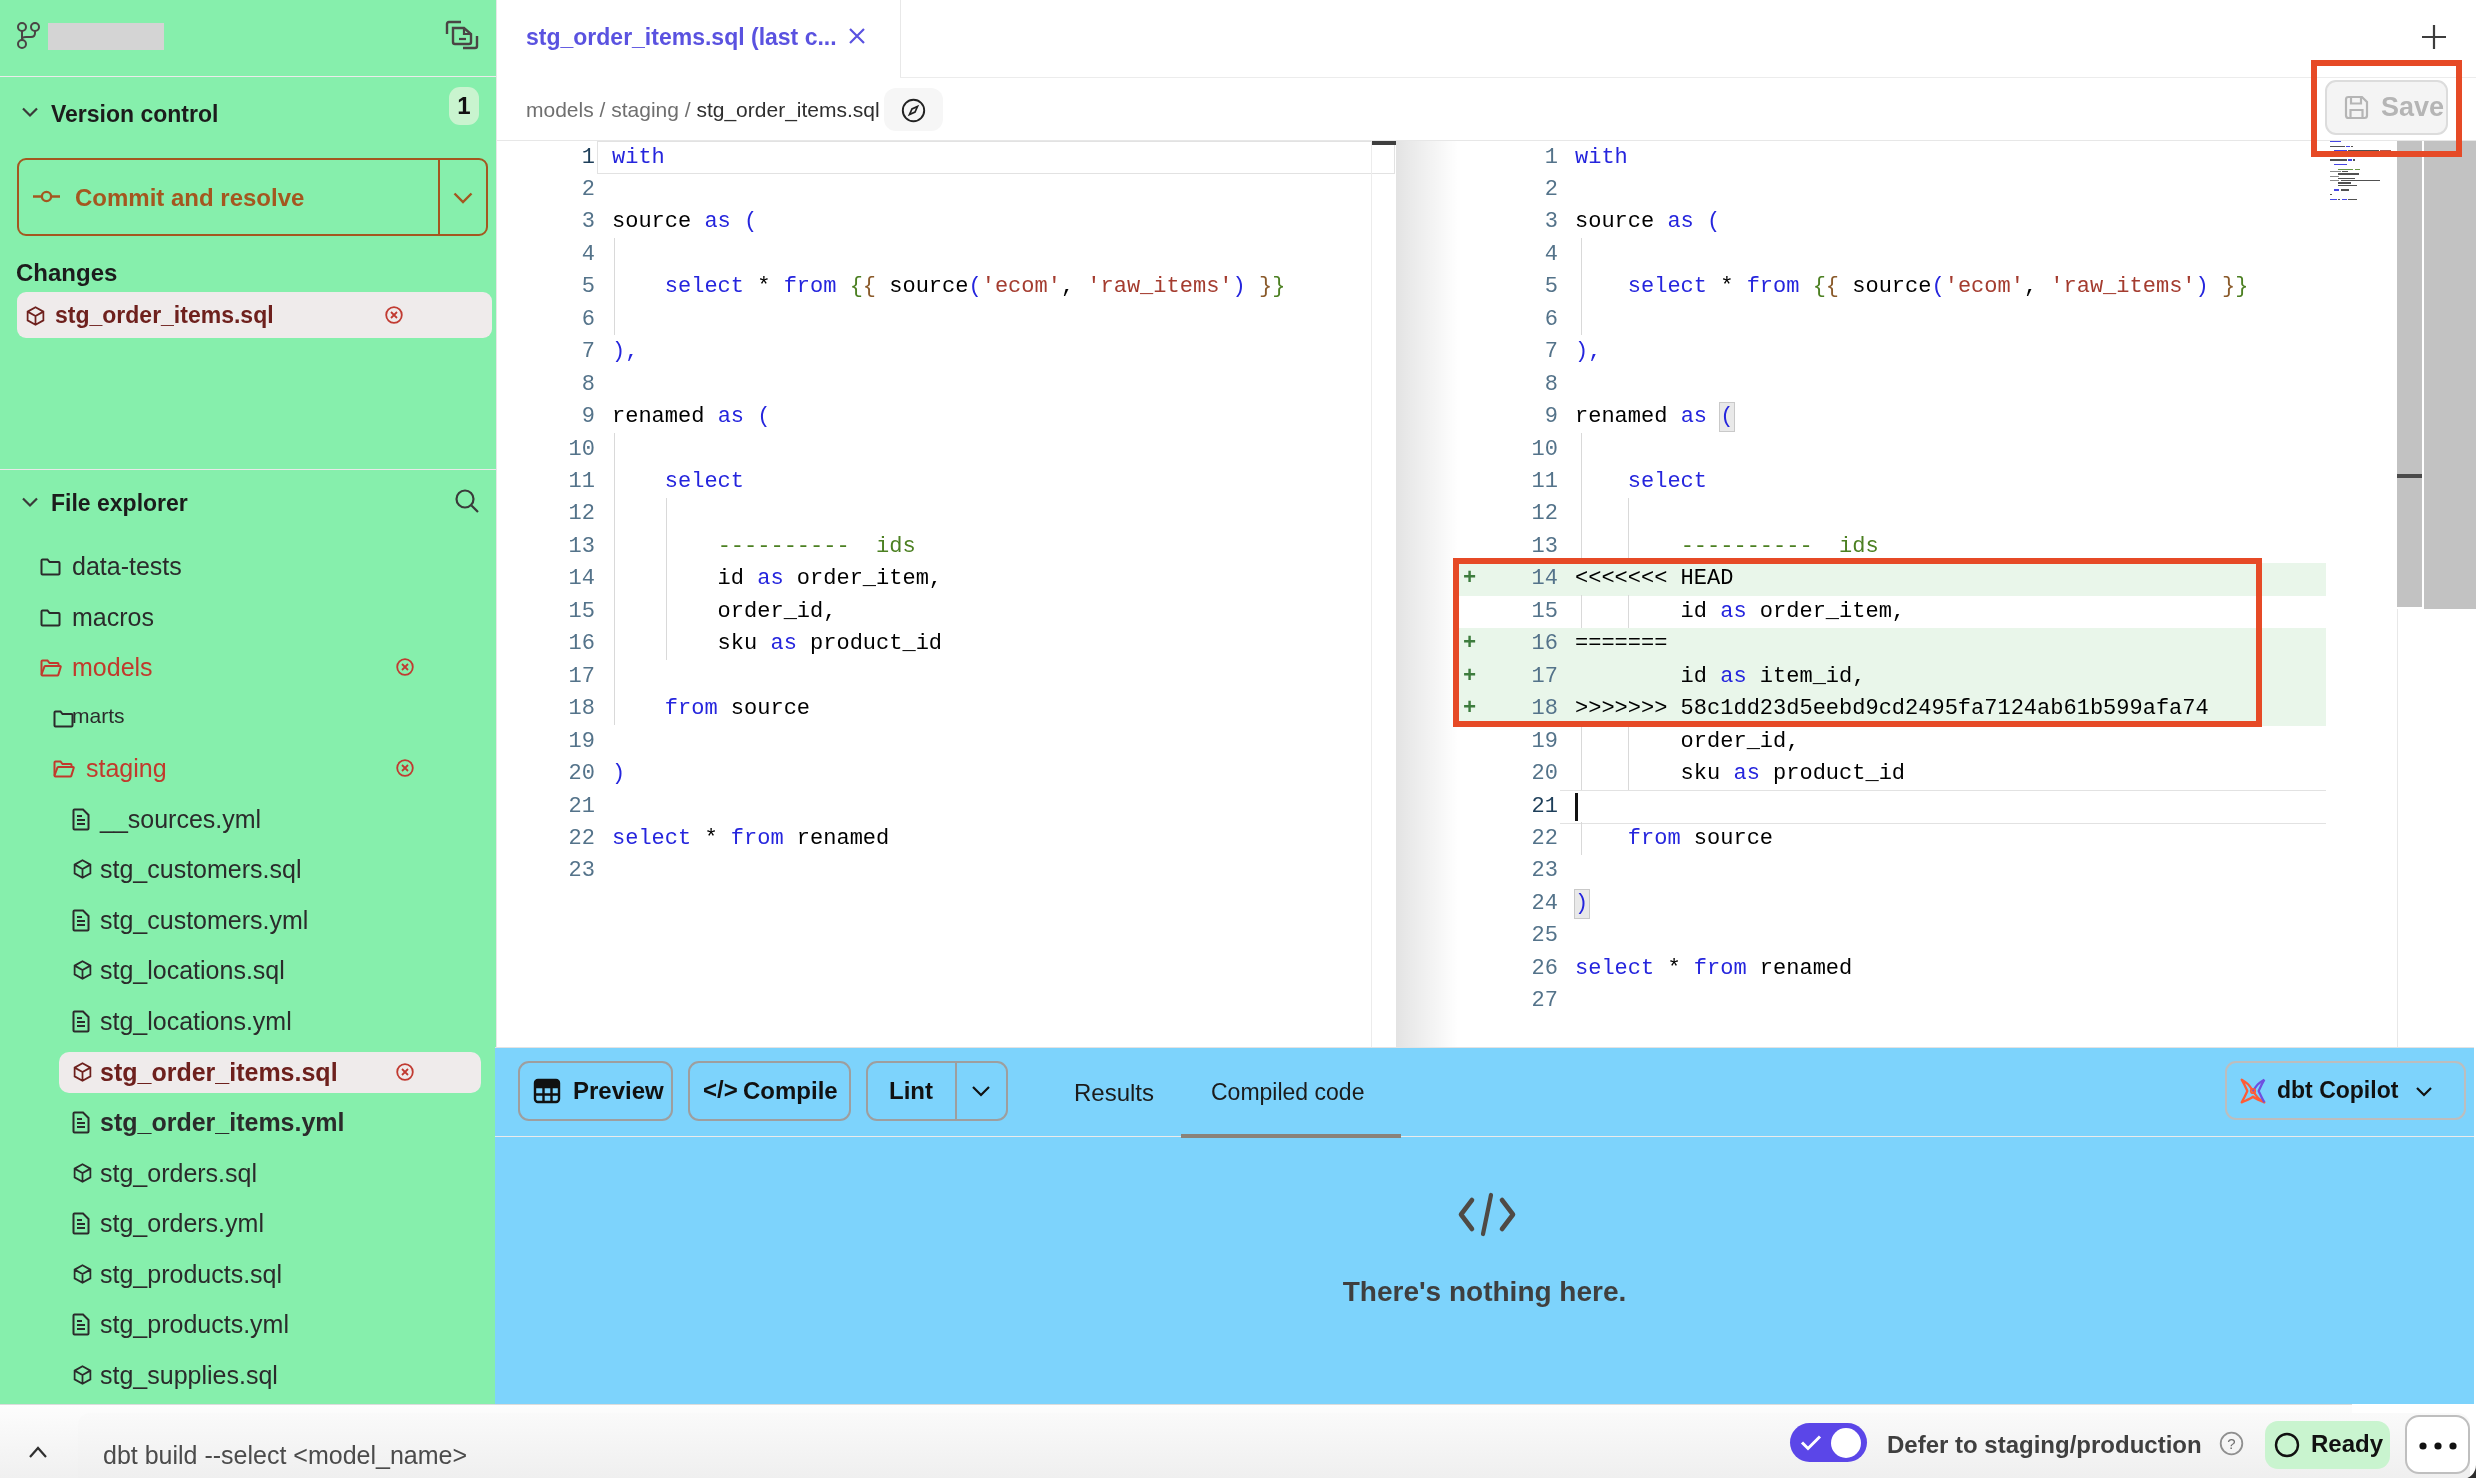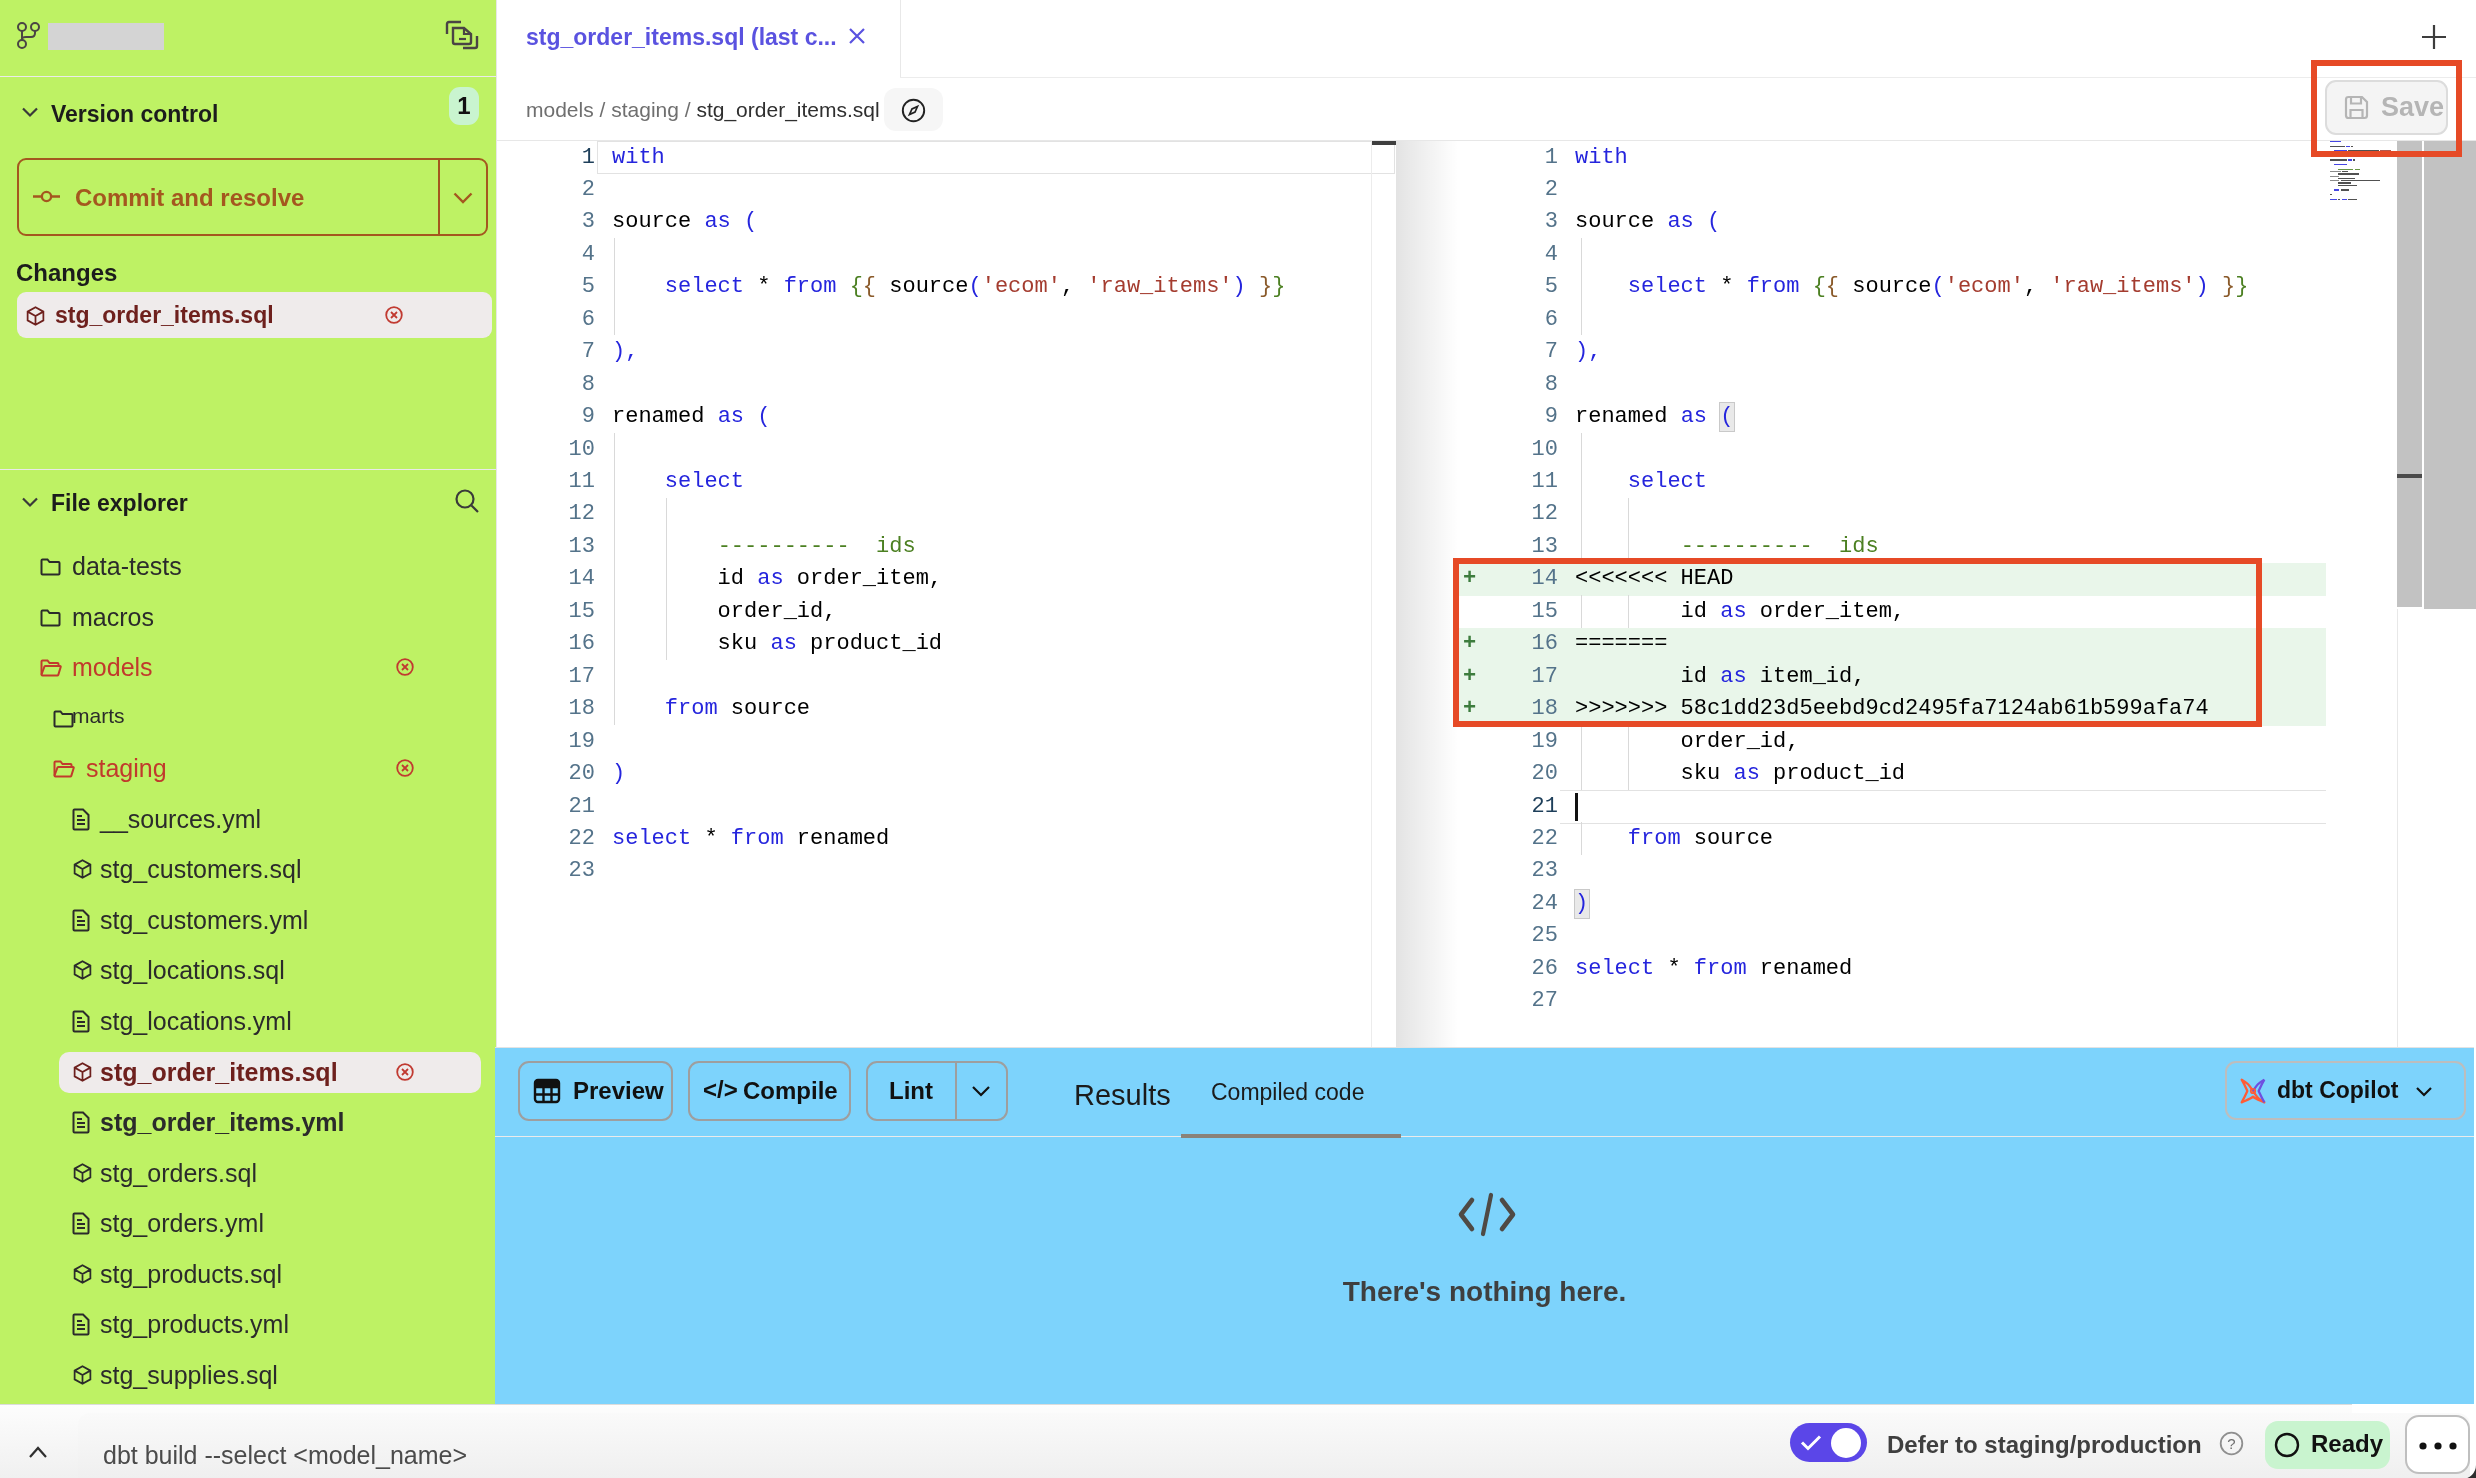--- a/index.html
+++ b/index.html
@@ -10,21 +10,21 @@
   .k { color:#2525dd; }
   .s { color:#a43c2f; }
   .g { color:#4c8022; }
   .b { color:#8a5a2a; }
   .num { color:#54738a; }
 </style>
 </head>
 <body>
 <div class="abs" style="left:0;top:0;width:2476px;height:1478px;">
 
-<div class="abs" id="sidebar" style="left:0;top:0;width:497px;height:1404px;border-right:1px solid #e7e7e7;background:#bef264;">
+<div class="abs" id="sidebar" style="left:0;top:0;width:497px;height:1404px;border-right:1px solid #e7e7e7;background:#86efac;">
 
   <svg class="abs" style="left:14px;top:19px;" width="30" height="32" viewBox="0 0 30 32">
     <circle cx="8" cy="8" r="4" fill="none" stroke="#4a4444" stroke-width="2"></circle>
     <circle cx="21" cy="8" r="4" fill="none" stroke="#4a4444" stroke-width="2"></circle>
     <circle cx="8" cy="25" r="4" fill="none" stroke="#4a4444" stroke-width="2"></circle>
     <path d="M8 12 L8 21 M21 12 L21 14 Q21 18 17 18 L12 18 Q8 18 8 20" fill="none" stroke="#4a4444" stroke-width="2"></path>
   </svg>
   <div class="abs" style="left:48px;top:23px;width:116px;height:27px;background:#d4d4d4;"></div>
   <svg class="abs" style="left:444px;top:19px;" width="37" height="32" viewBox="0 0 37 32">
     <path d="M3 15 L3 5 Q3 3 5 3 L17 3" fill="none" stroke="#4a4444" stroke-width="2.4"></path>
@@ -413,21 +413,21 @@
   <div class="abs" style="left:208px;top:28px;font-size:24px;font-weight:700;color:#111;font-family:'Liberation Sans',sans-serif;">&lt;/&gt;</div>
   <div class="abs" style="left:248px;top:29px;font-size:24px;font-weight:600;color:#111;">Compile</div>
 
   <div class="abs" style="left:371px;top:13px;width:142px;height:60px;border:2px solid #9e9e9e;border-radius:11px;"></div>
   <div class="abs" style="left:460px;top:15px;width:2px;height:56px;background:#9e9e9e;"></div>
   <div class="abs" style="left:394px;top:29px;font-size:24px;font-weight:600;color:#111;">Lint</div>
   <svg class="abs" style="left:476px;top:37px;" width="20" height="12" viewBox="0 0 20 12">
     <path d="M2 2 L10 10 L18 2" fill="none" stroke="#111" stroke-width="2.2"></path>
   </svg>
 
-  <div class="abs" style="left:579px;top:31px;font-size:29px;color:#1b1b1b;">Results</div>
+  <div class="abs" style="left:579px;top:31px;font-size:24px;color:#1b1b1b;">Results</div>
   <div class="abs" style="left:716px;top:31px;font-size:23px;color:#1b1b1b;">Compiled code</div>
   <div class="abs" style="left:0;top:88px;width:1979px;height:1px;background:#ebebeb;"></div>
   <div class="abs" style="left:686px;top:86px;width:220px;height:4px;background:#8a8279;"></div>
 
   <div class="abs" style="left:1730px;top:13px;width:241px;height:59px;border:2px solid #bdbdbd;border-radius:11px;"></div>
   <svg class="abs" style="left:1741px;top:26px;" width="34" height="34" viewBox="0 0 36 36">
     <path d="M6 6 C13 10 14 12 18 18 C22 24 23 26 30 30 C23 27 20 26 18 24 C16 26 13 27 6 30 C10 23 11 20 12 18 C11 16 10 13 6 6 Z" fill="none" stroke="#ff5c35" stroke-width="2.4" stroke-linejoin="round"></path>
     <path d="M30 6 C23 10 22 12 18 18" fill="none" stroke="#6f4fe0" stroke-width="2.4"></path>
     <path d="M30 30 C26 23 25 20 24 18 C25 16 26 13 30 6" fill="none" stroke="#6f4fe0" stroke-width="2.4"></path>
     <circle cx="18" cy="18" r="2.4" fill="none" stroke="#ff5c35" stroke-width="1.8"></circle>

